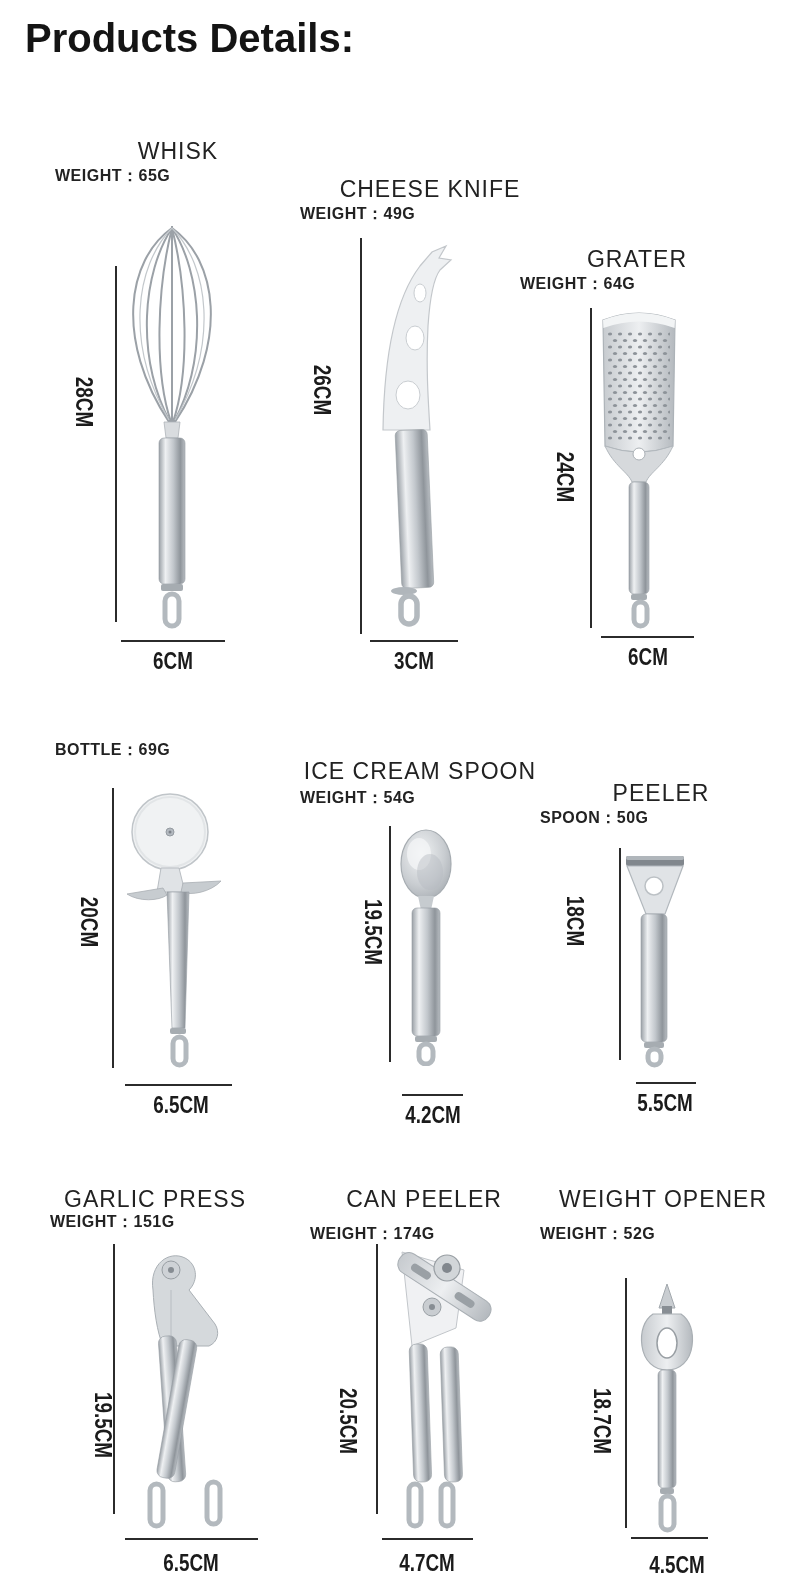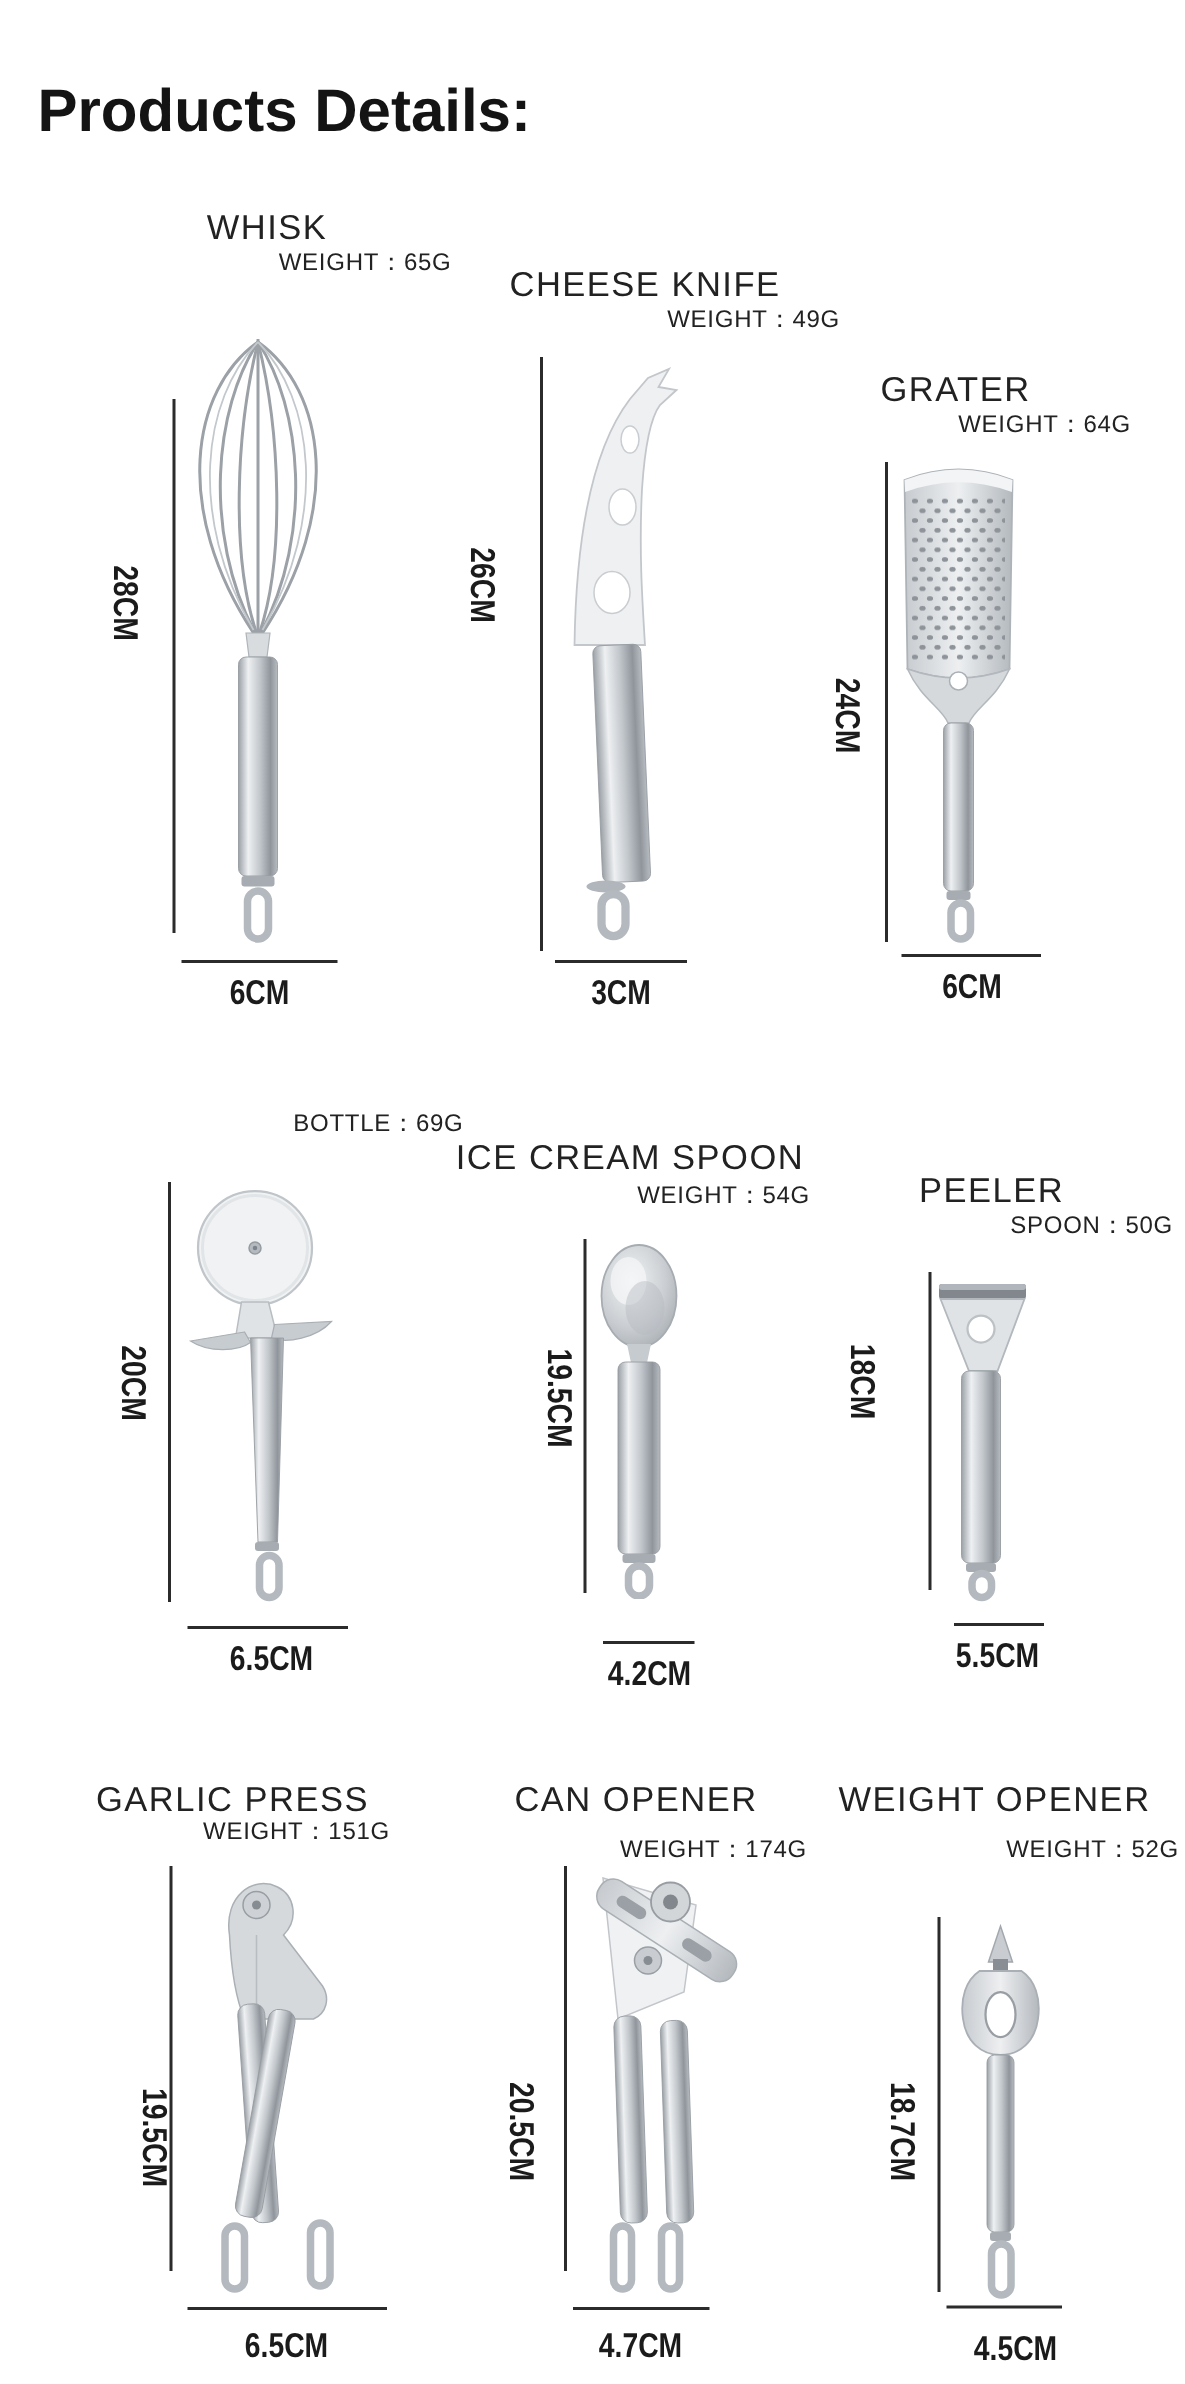--- a/index.html
+++ b/index.html
@@ -3,31 +3,31 @@
 <meta charset="utf-8">
 <style>
   * { margin:0; padding:0; box-sizing:border-box; }
   html,body { background:#ffffff; }
   body {
     position:relative; width:790px; height:1589px; overflow:hidden;
     font-family:"Liberation Sans", sans-serif; color:#1c1c1c;
   }
   .title {
     position:absolute; left:25px; top:16px;
-    font-size:40px; font-weight:700; color:#141414; letter-spacing:0;margin-top:36px;
+    font-size:40px; font-weight:700; color:#141414; letter-spacing:0;
   }
   .card { position:absolute; }
   .pname {
     position:absolute; left:0; top:0; width:100%; text-align:center;
     font-size:23px; font-weight:400; letter-spacing:1px; color:#222;
     white-space:nowrap; line-height:26px;
   }
   .pweight {
-    position:absolute; left:0; width:100%; text-align:right;
-    font-size:16px; font-weight:400; letter-spacing:0.5px; color:#222;
+    position:absolute; left:0; width:100%; text-align:left;
+    font-size:16px; font-weight:700; letter-spacing:0.5px; color:#222;
     white-space:nowrap; line-height:20px;
   }
   .vline { position:absolute; width:2px; background:#2b2b2b; }
   .hline { position:absolute; height:2px; background:#2b2b2b; }
   .dim {
     font-size:23px; font-weight:700; color:#1b1b1b; white-space:nowrap;
     line-height:26px; height:26px; text-align:center;
   }
   .dim-v { position:absolute; transform:rotate(90deg) scaleX(0.82); }
   .dim-h { position:absolute; transform:scaleX(0.82); }
@@ -204,21 +204,21 @@
       <rect x="-9" y="0" width="18" height="140" rx="7" fill="url(#steel)" stroke="#969ca2" stroke-width="0.6"></rect>
     </g>
     <rect x="25" y="236" width="13" height="42" rx="6.5" fill="none" stroke="#b3b9be" stroke-width="5"></rect>
     <rect x="82" y="234" width="13" height="42" rx="6.5" fill="none" stroke="#b3b9be" stroke-width="5"></rect>
   </svg>
   <div class="hline" style="left:75px;top:352px;width:133px"></div>
   <div class="dim dim-h" style="left:61px;top:364px;width:160px">6.5CM</div>
 </section>
 
 <section class="card" style="left:310px;top:1186px;width:228px;height:403px">
-  <div class="pname">CAN OPENER</div>
+  <div class="pname">CAN PEELER</div>
   <div class="pweight" style="top:38px">WEIGHT：174G</div>
   <div class="vline" style="left:66px;top:58px;height:270px"></div>
   <div class="dim dim-v" style="left:-17px;top:222px;width:110px">20.5CM</div>
   <svg class="tool" style="left:66px;top:42px" width="136" height="302" viewBox="0 0 136 302">
     <path d="M26,24 L88,42 L80,100 L36,118 Z" fill="#f0f1f3" stroke="#c2c6ca" stroke-width="1"></path>
     <g transform="translate(24,30) rotate(33)">
       <rect x="0" y="-11" width="106" height="22" rx="10" fill="url(#steelSoft)" stroke="#a9afb4" stroke-width="1"></rect>
       <rect x="14" y="-4" width="22" height="8" rx="4" fill="#9aa0a5"></rect>
       <rect x="66" y="-4" width="22" height="8" rx="4" fill="#9aa0a5"></rect>
     </g>

